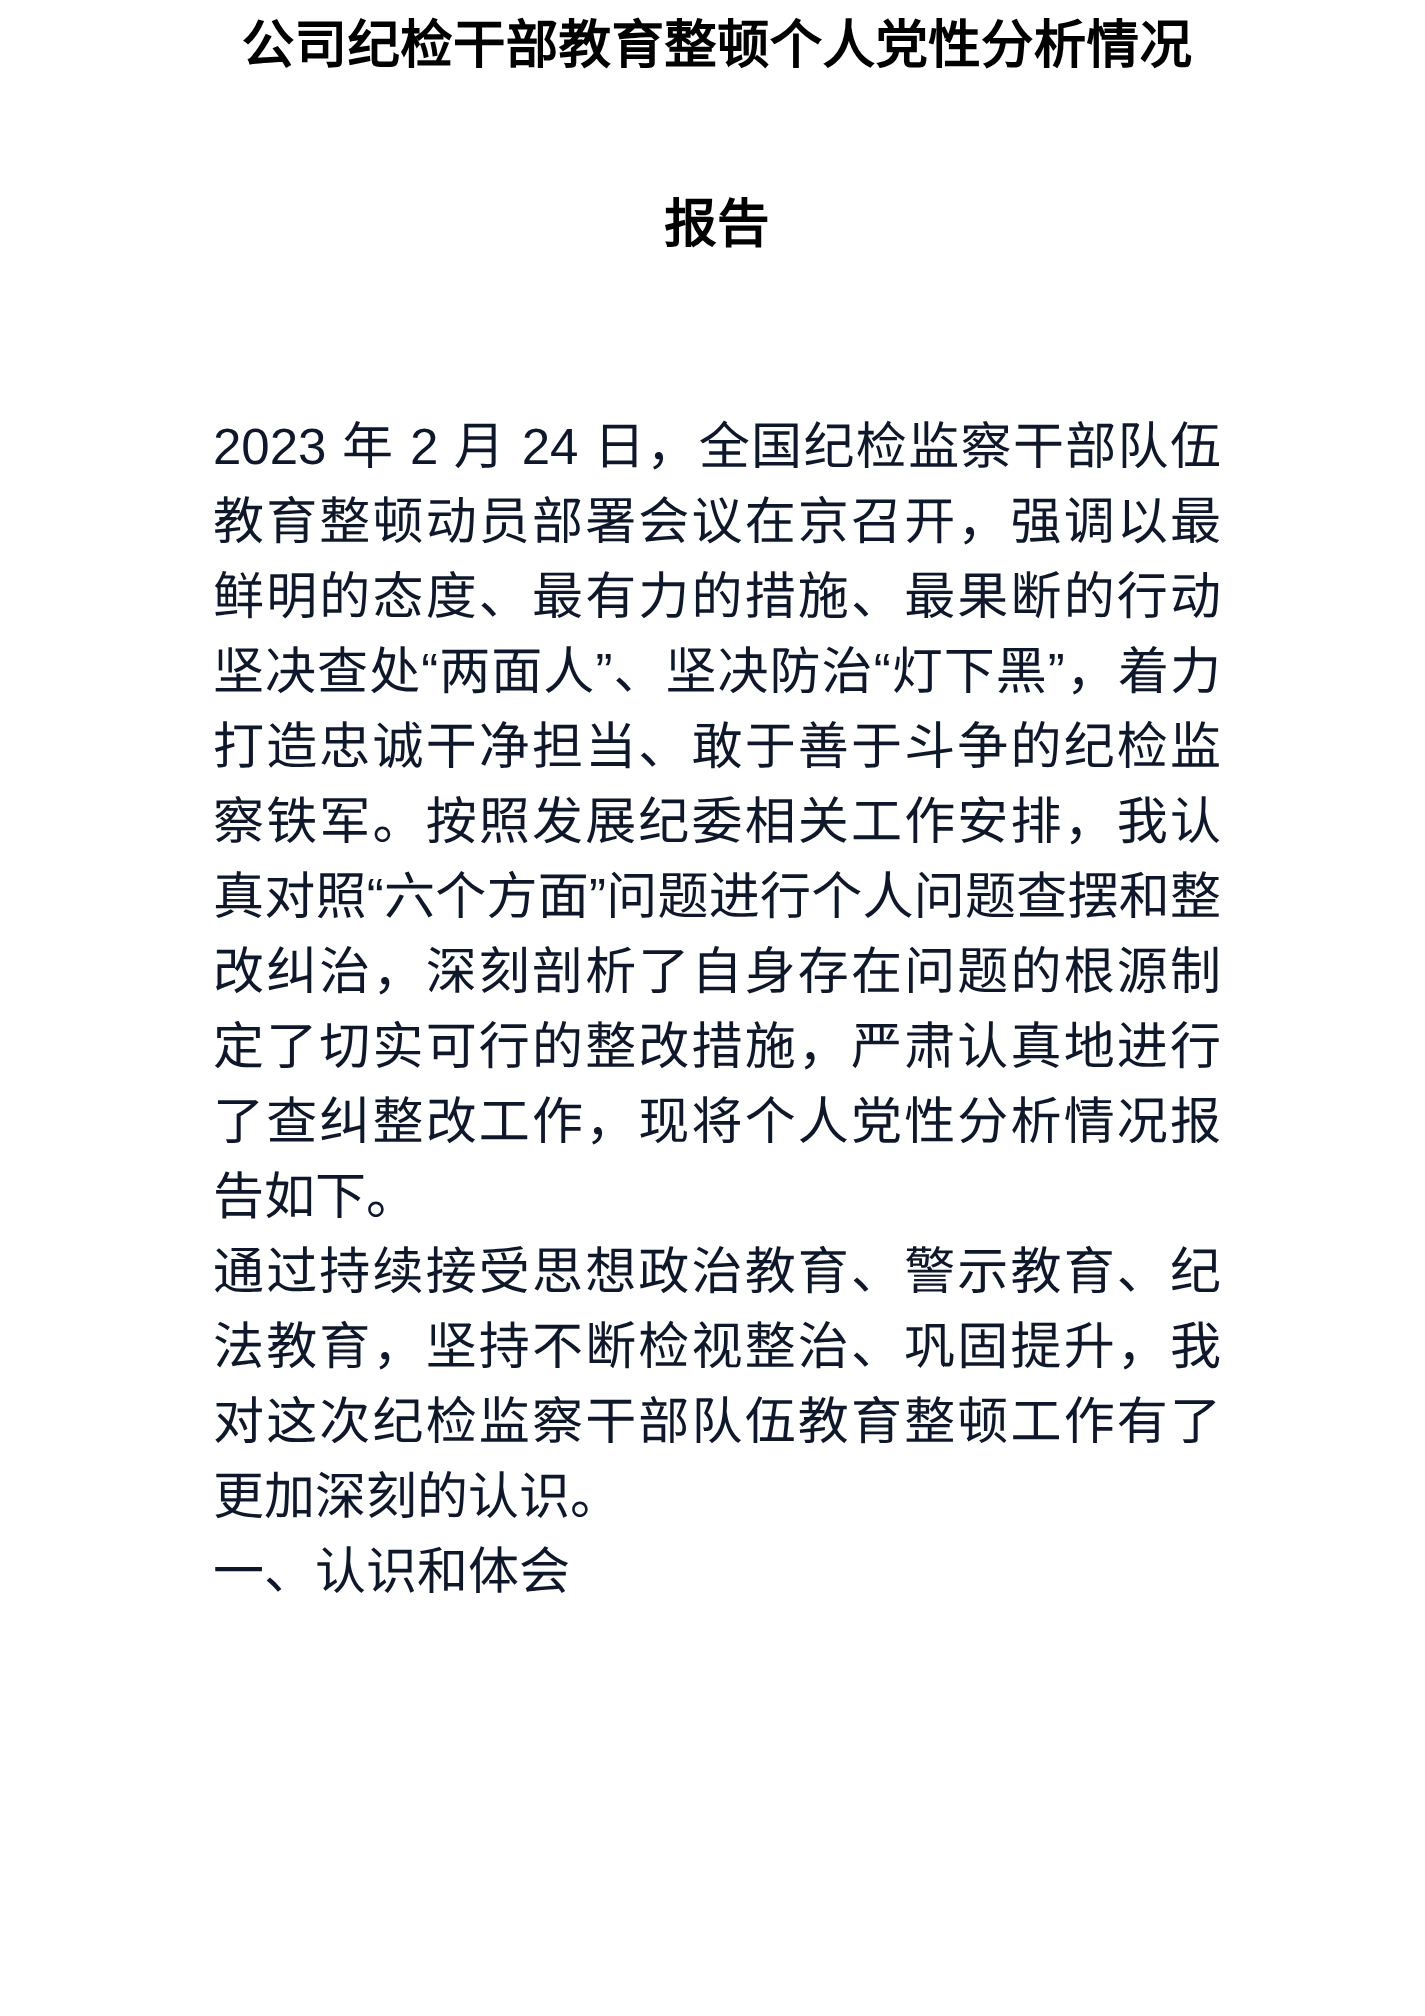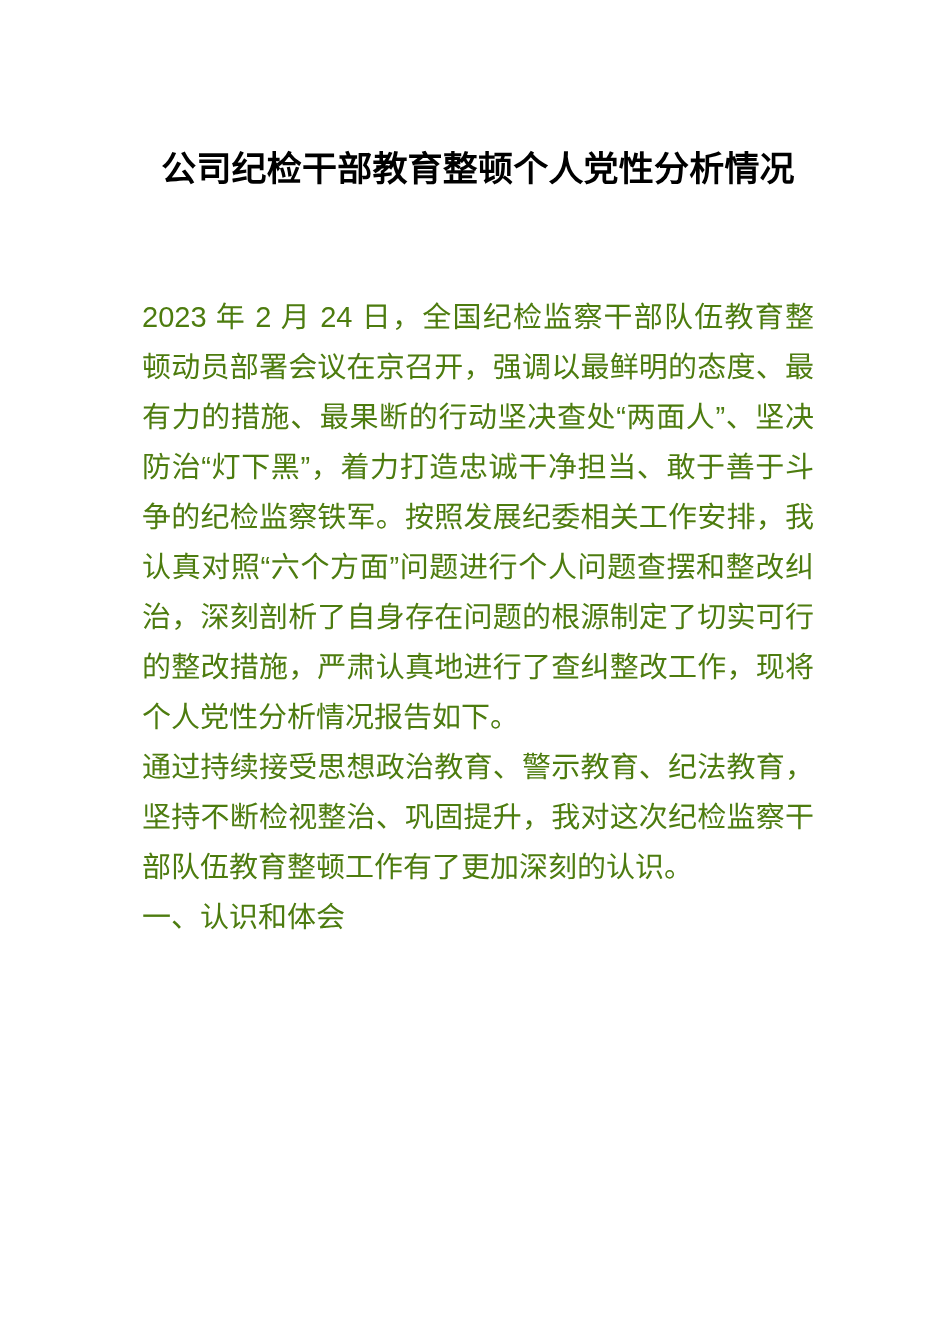--- a/index.html
+++ b/index.html
@@ -20,64 +20,64 @@
     overflow: hidden;
     box-sizing: border-box;
   }
   .doc-body {
     position: absolute;
     left: 142px;
     top: 0;
     width: 672px;
   }
   .title-block {
-    padding-top: 138px;
     text-align: center;
   }
   .doc-title-line {
     font-size: 35px;
     font-weight: bold;
     line-height: 62px;
     letter-spacing: 0.2px;
     text-align: center;
     white-space: nowrap;
     color: #000000;
   }
   .doc-title-line.second {
     margin-top: 57px;
   }
   .content-block {
     margin-top: 92px;
   }
   p.para {
     margin: 0;
-    font-size: 29px;
+    font-size: 34px;
     line-height: 50px;
     text-align: justify;
     text-justify: inter-ideograph;
     letter-spacing: 0px;
-    color: #4d7c0f;
+    color: #0f172a;
     word-break: break-all;
   }
   p.para.heading-line {
     text-align: left;
   }
   p.para.lead {
     text-align: justify;
   }
 </style>
 </head>
 <body>
 
 <div class="page">
 
   <div class="doc-body">
 
     <div class="title-block">
       <div class="doc-title-line">公司纪检干部教育整顿个人党性分析情况</div>
+      <div class="doc-title-line second">报告</div>
     </div>
 
     <div class="content-block">
       <p class="para lead">2023 年 2 月 24 日，全国纪检监察干部队伍教育整顿动员部署会议在京召开，强调以最鲜明的态度、最有力的措施、最果断的行动坚决查处“两面人”、坚决防治“灯下黑”，着力打造忠诚干净担当、敢于善于斗争的纪检监察铁军。按照发展纪委相关工作安排，我认真对照“六个方面”问题进行个人问题查摆和整改纠治，深刻剖析了自身存在问题的根源制定了切实可行的整改措施，严肃认真地进行了查纠整改工作，现将个人党性分析情况报告如下。</p>
       <p class="para">通过持续接受思想政治教育、警示教育、纪法教育，坚持不断检视整治、巩固提升，我对这次纪检监察干部队伍教育整顿工作有了更加深刻的认识。</p>
       <p class="para heading-line">一、认识和体会</p>
     </div>
 
   </div>
 

